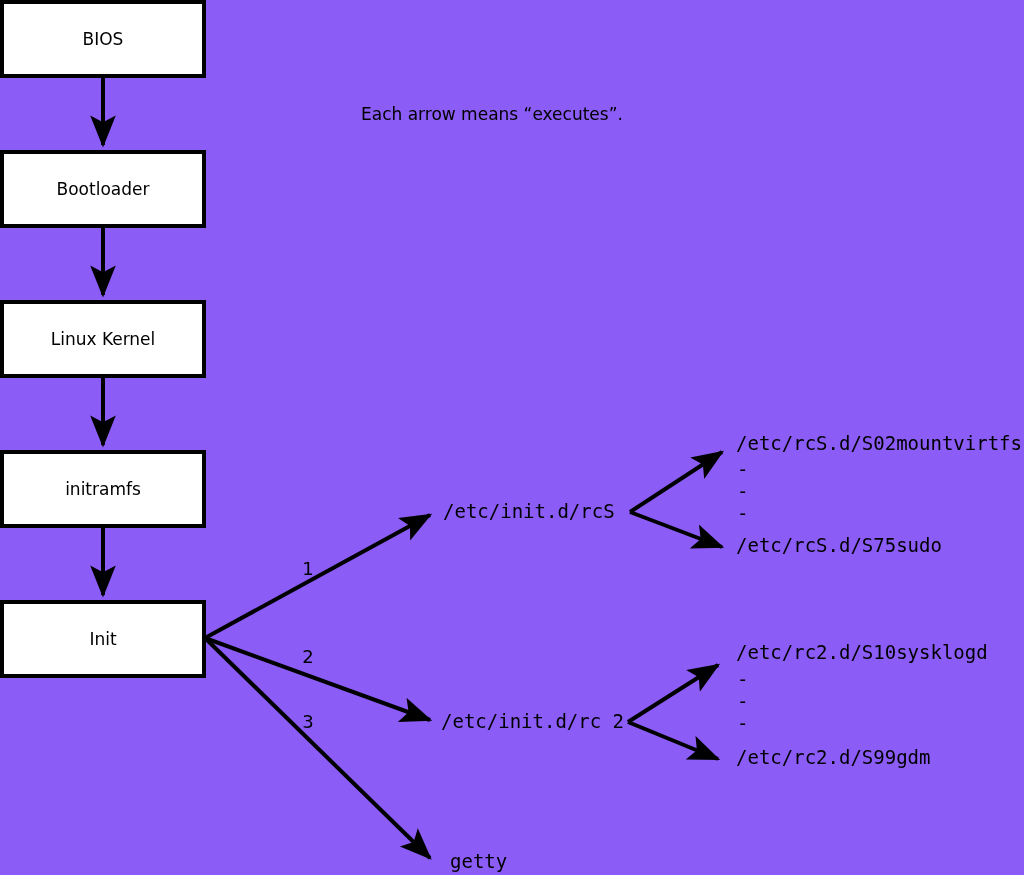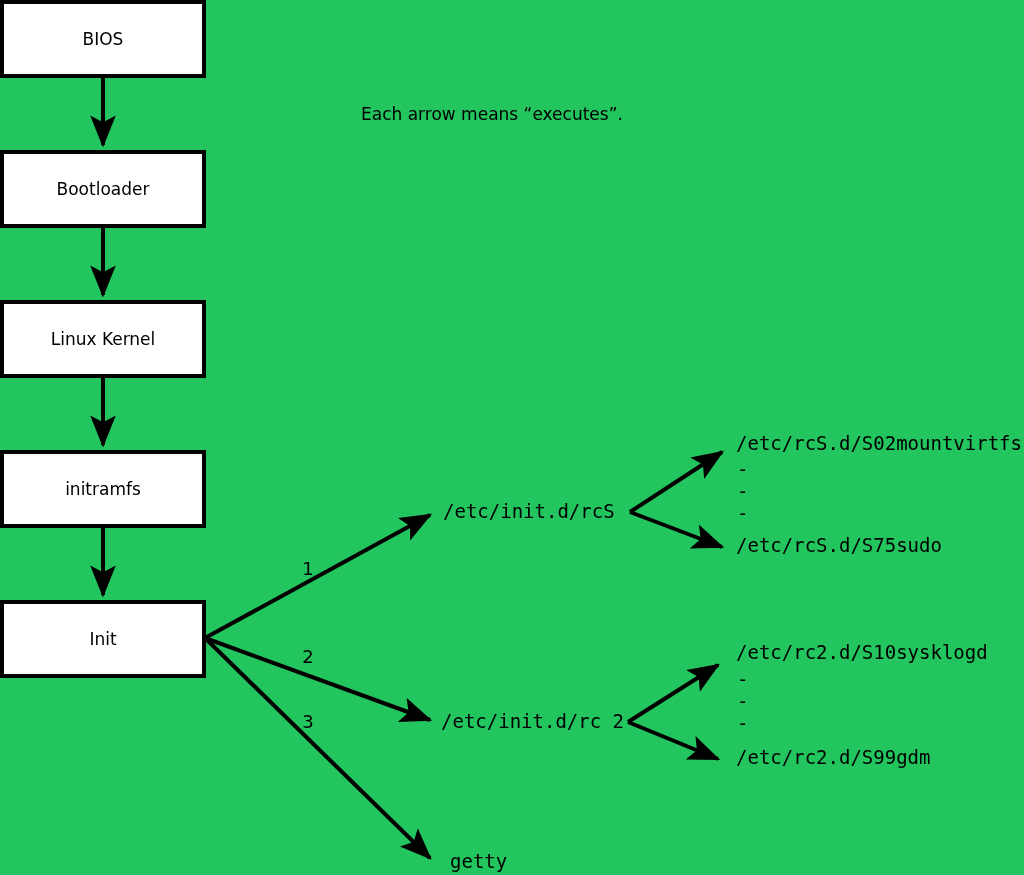--- a/index.html
+++ b/index.html
@@ -4,21 +4,21 @@
 <style>
   html, body {
     margin: 0;
     padding: 0;
     background: #ffffff;
   }
   #canvas {
     position: relative;
     width: 1024px;
     height: 875px;
-    background: #22c55e;
+    background: #8b5cf6;
     overflow: hidden;
     font-family: "Liberation Sans", sans-serif;
   }
   svg.layer {
     position: absolute;
     left: 0;
     top: 0;
     width: 1024px;
     height: 875px;
   }

